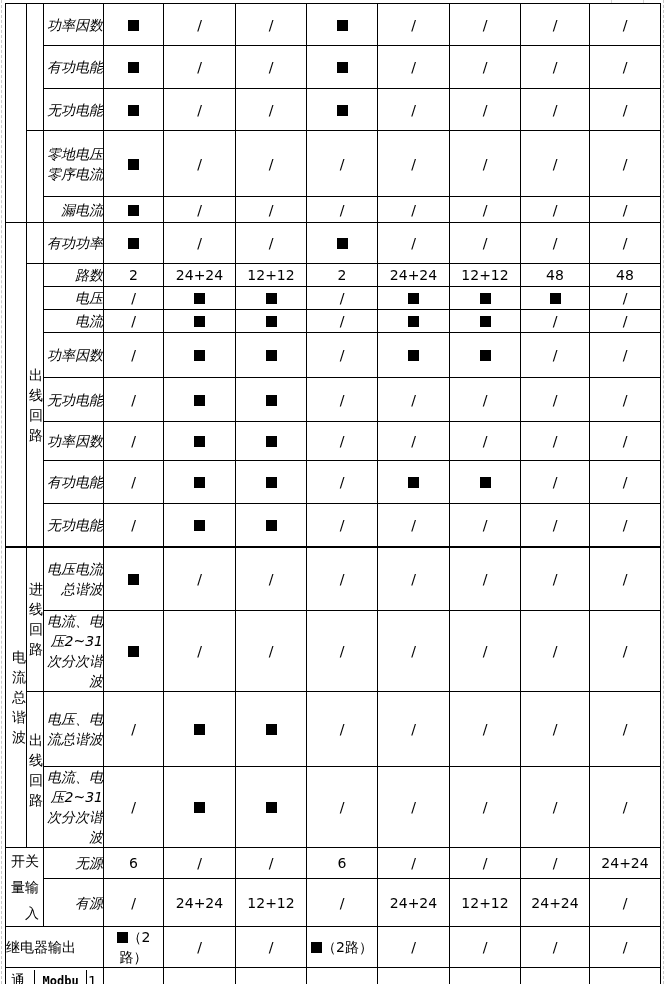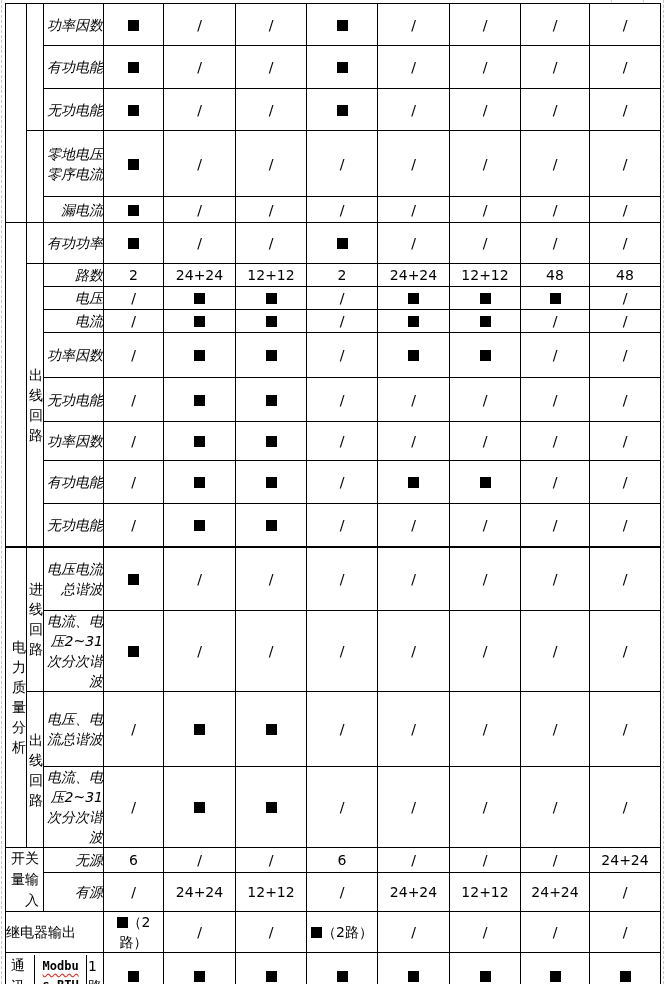--- a/index.html
+++ b/index.html
@@ -227,21 +227,21 @@
       <td class="cell"><span class="sq"></span></td>
       <td class="cell"><span class="sq"></span></td>
       <td class="cell">/</td>
       <td class="cell">/</td>
       <td class="cell">/</td>
       <td class="cell">/</td>
       <td class="cell">/</td>
     </tr>
 
     <tr style="height:64px" class="sec-top">
-      <td class="ga" rowspan="4">电力质量分析</td>
+      <td class="ga" rowspan="4">电流总谐波</td>
       <td class="gb" rowspan="2">进线回路</td>
       <td class="lbl">电压电流总谐波</td>
       <td class="cell"><span class="sq"></span></td>
       <td class="cell">/</td>
       <td class="cell">/</td>
       <td class="cell">/</td>
       <td class="cell">/</td>
       <td class="cell">/</td>
       <td class="cell">/</td>
       <td class="cell">/</td>
@@ -278,21 +278,21 @@
       <td class="cell"><span class="sq"></span></td>
       <td class="cell"><span class="sq"></span></td>
       <td class="cell">/</td>
       <td class="cell">/</td>
       <td class="cell">/</td>
       <td class="cell">/</td>
       <td class="cell">/</td>
     </tr>
 
     <tr style="height:25px">
-      <td class="ga" colspan="2" rowspan="2" style="line-height:21px;padding:0 4px;margin-top:12px;">开关量输入</td>
+      <td class="ga" colspan="2" rowspan="2" style="line-height:26px;padding:0 4px;margin-top:12px;">开关量输入</td>
       <td class="lbl">无源</td>
       <td class="cell">6</td>
       <td class="cell">/</td>
       <td class="cell">/</td>
       <td class="cell">6</td>
       <td class="cell">/</td>
       <td class="cell">/</td>
       <td class="cell">/</td>
       <td class="cell">24+24</td>
     </tr>

